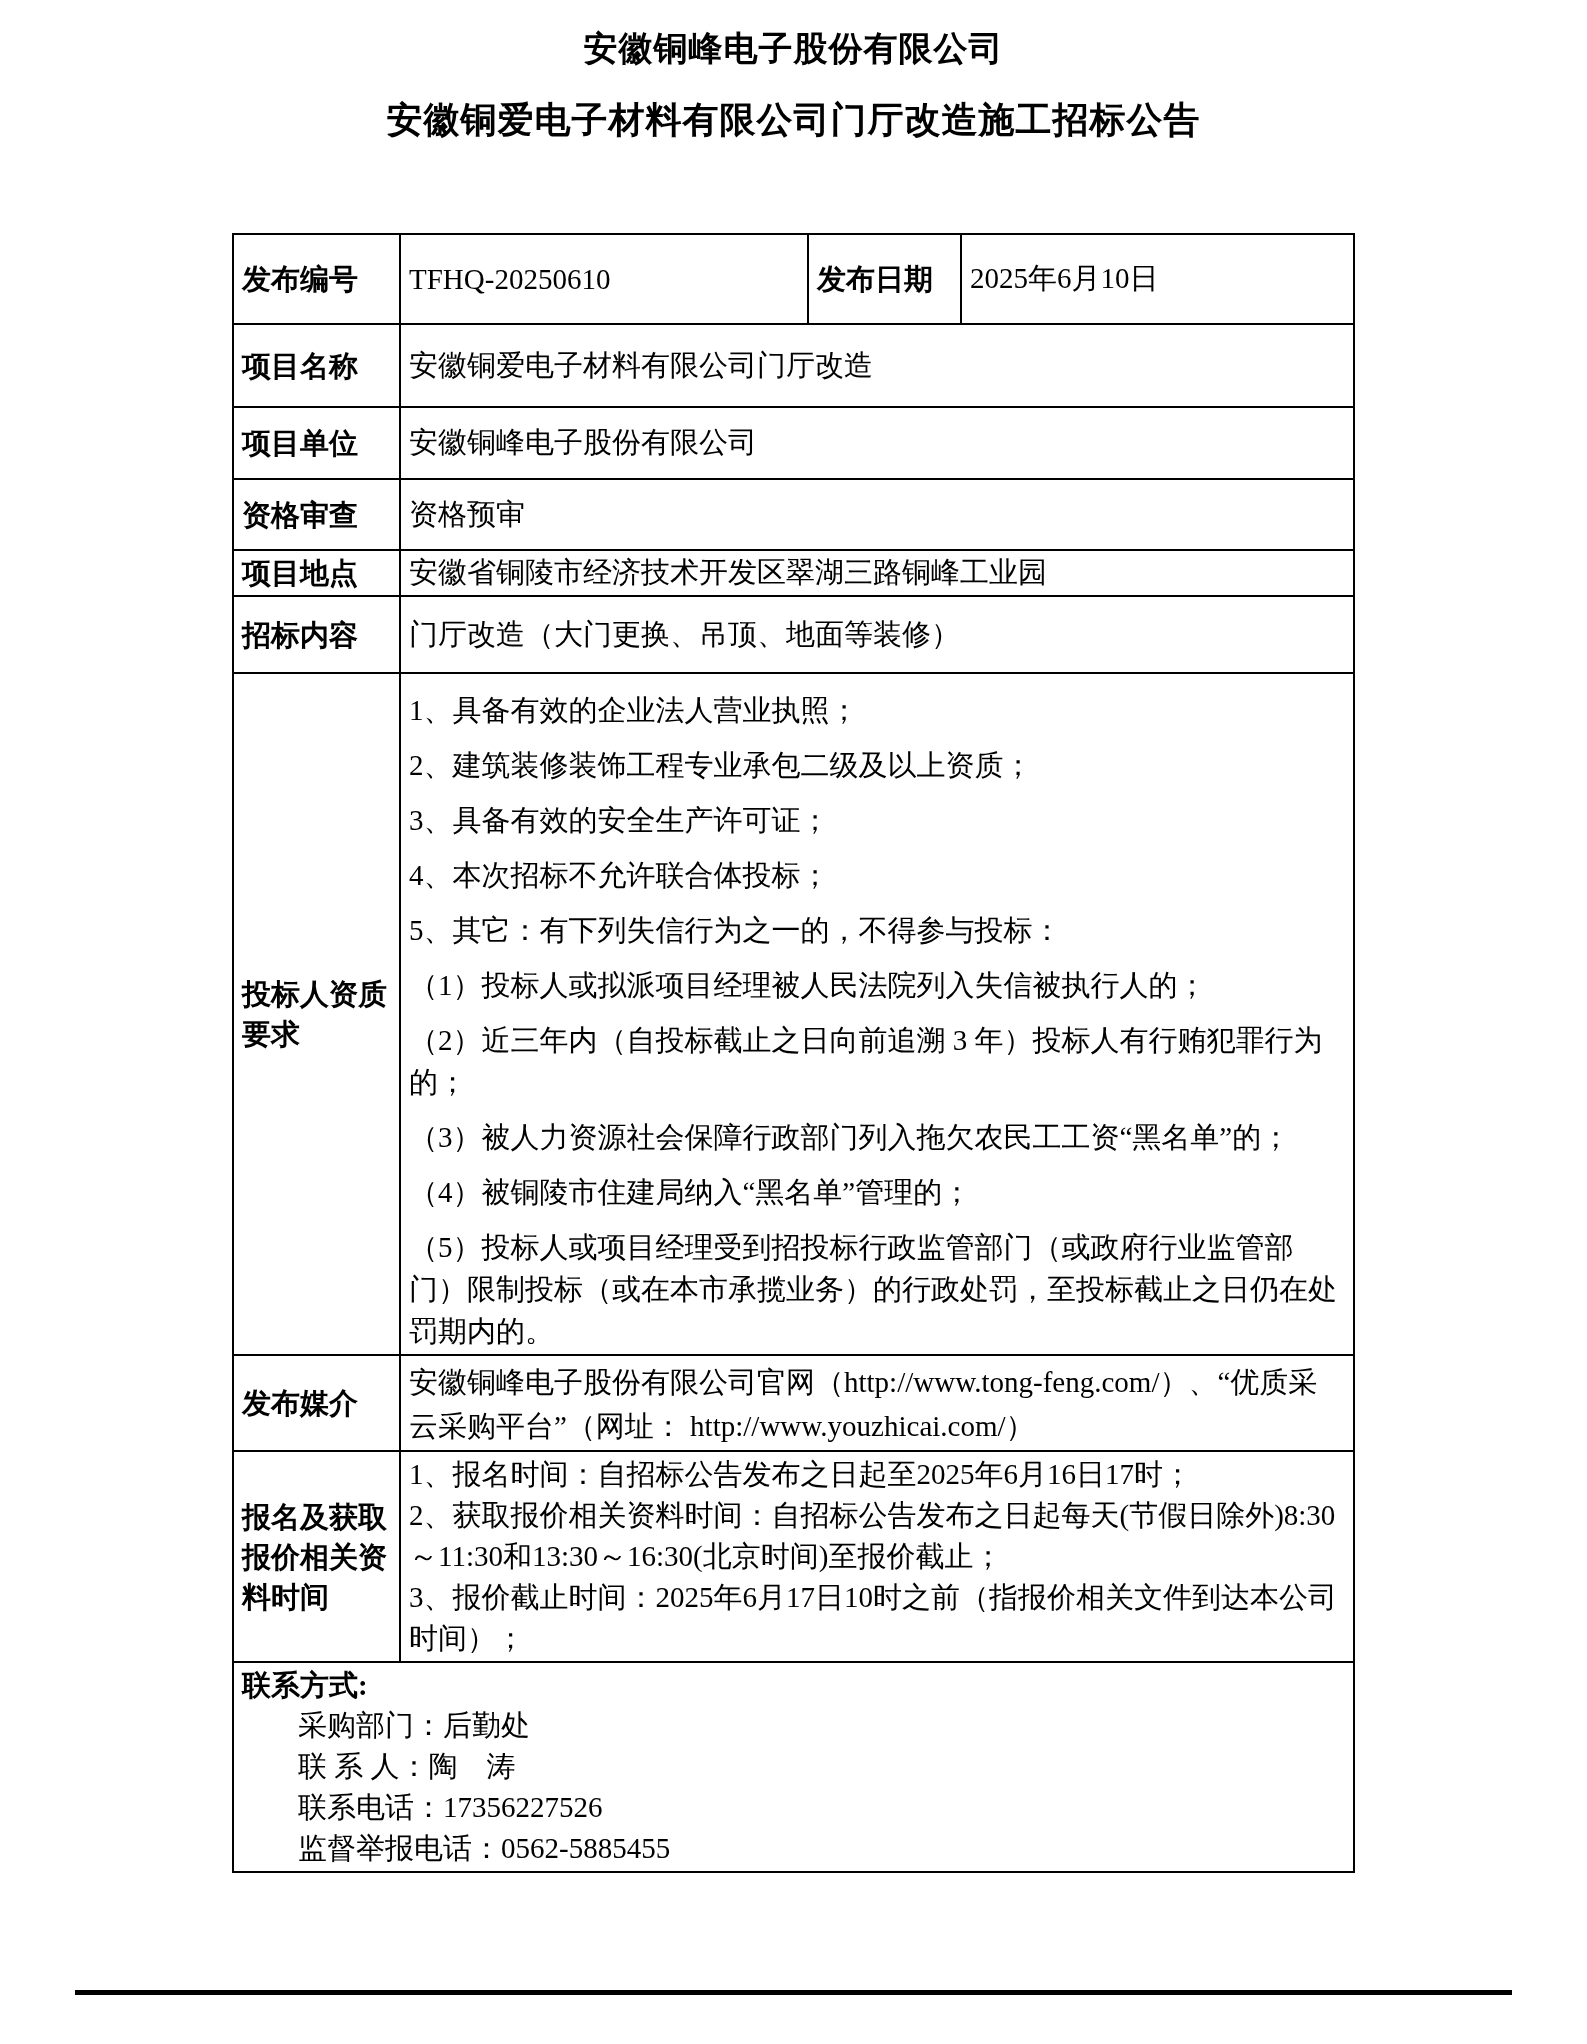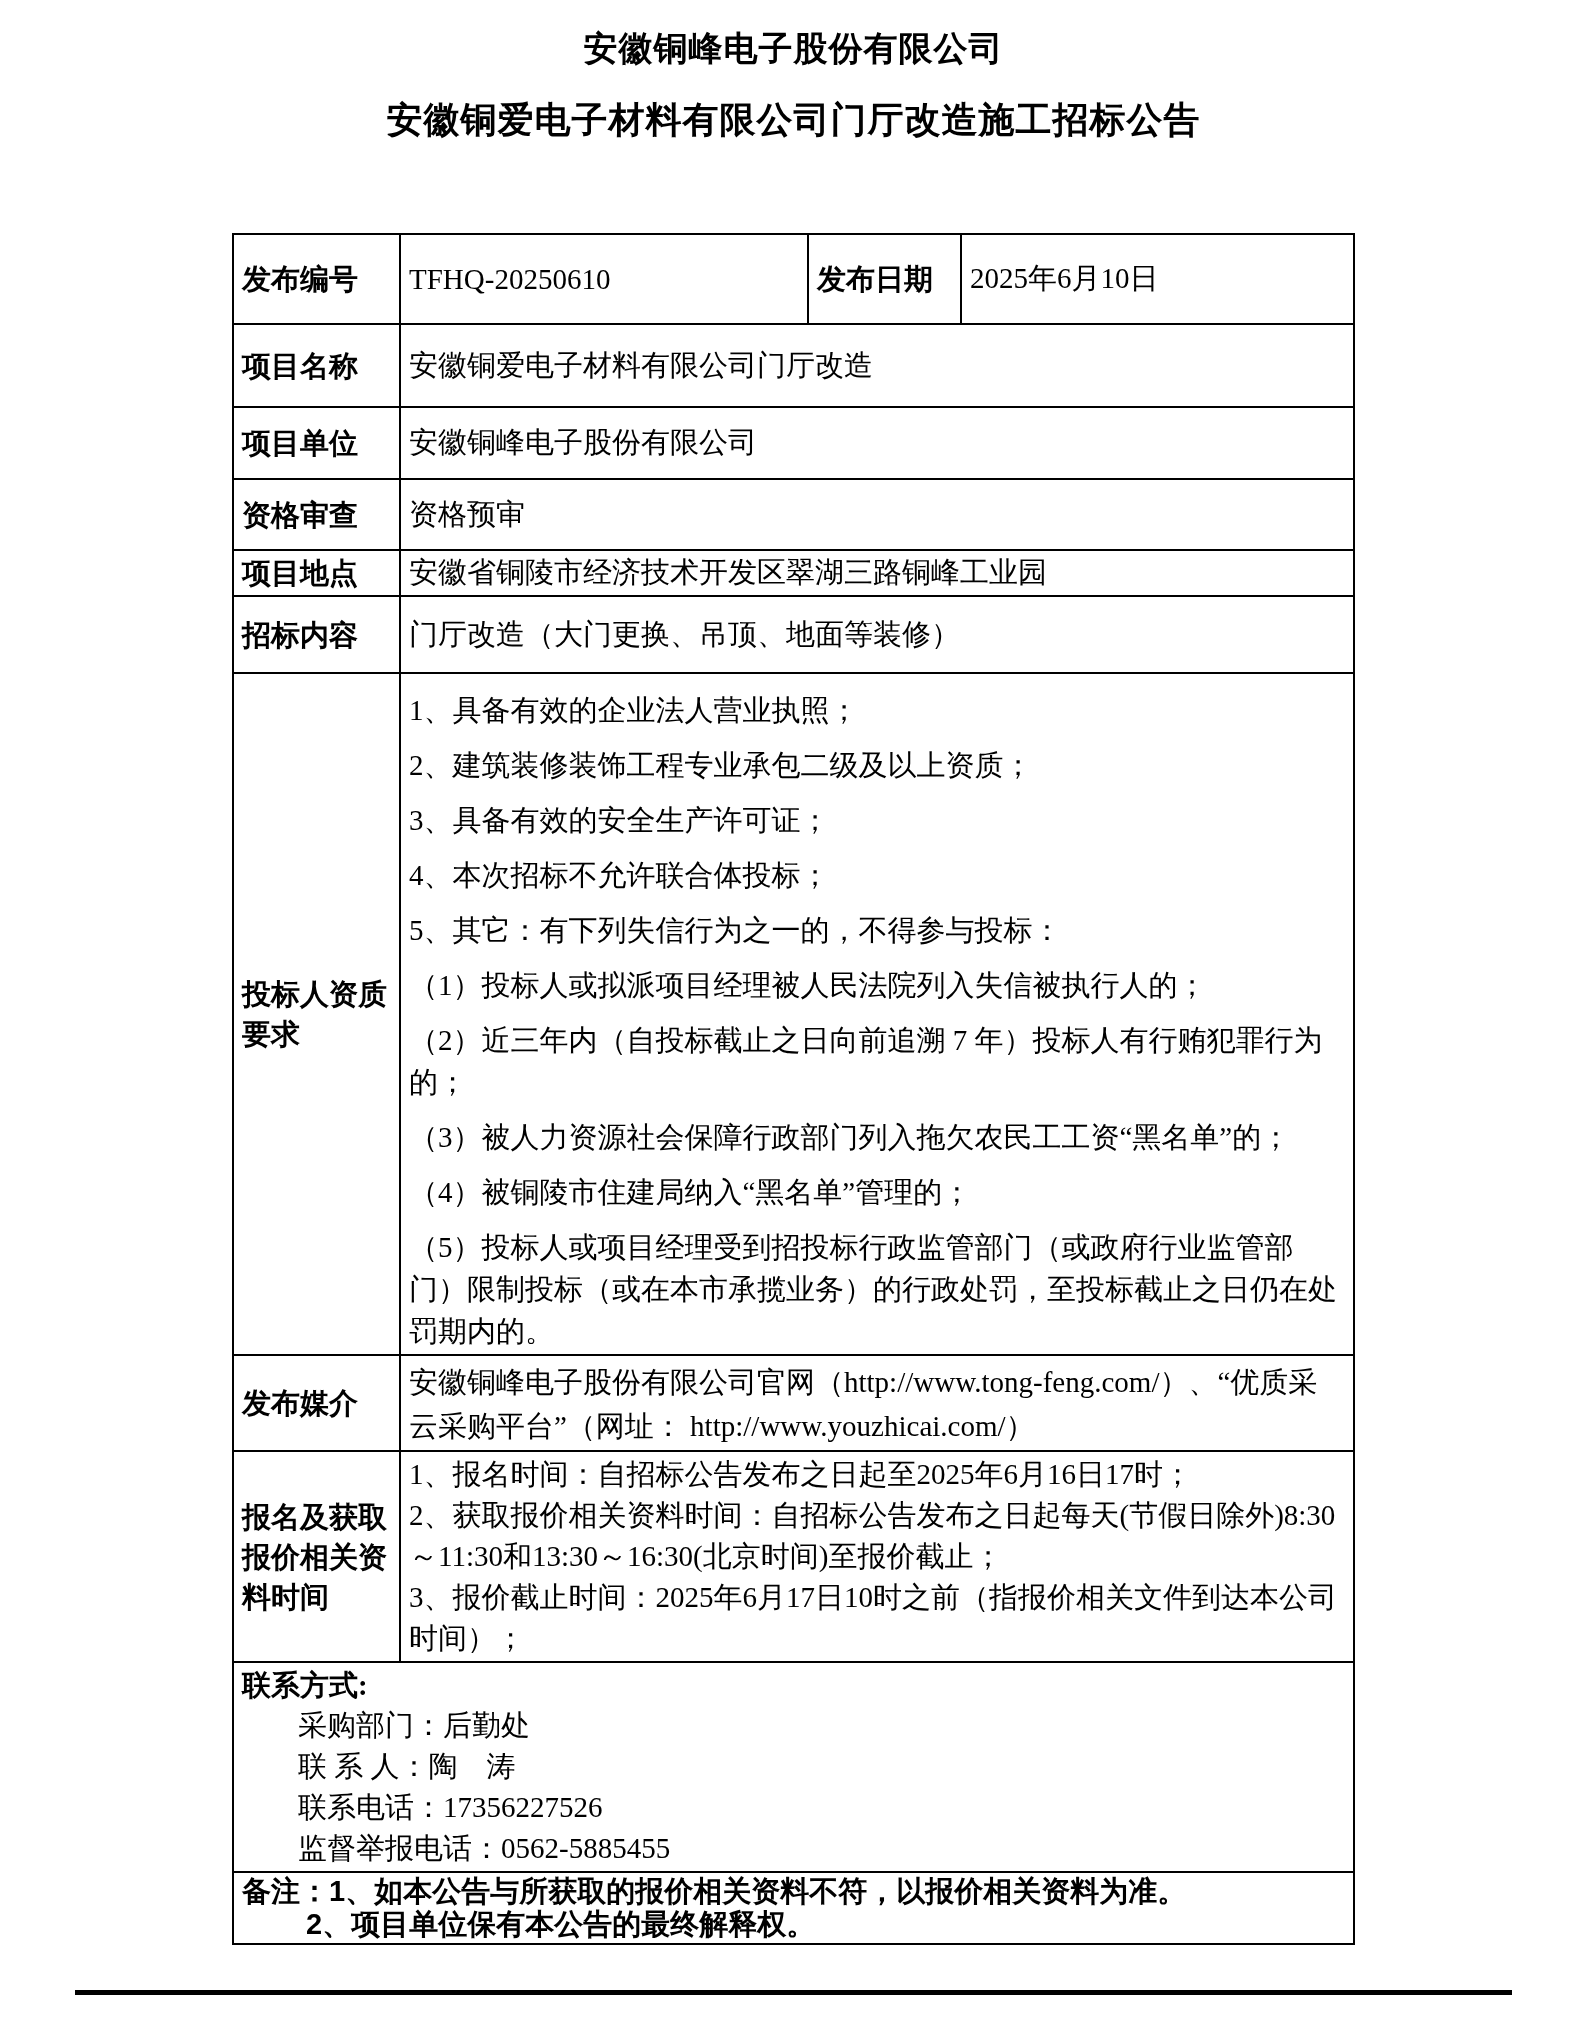--- a/index.html
+++ b/index.html
@@ -98,21 +98,21 @@
 
   <tr style="height:508px">
     <td class="label">投标人资质要求</td>
     <td class="content multi" colspan="3">
       <div class="q-line">1、具备有效的企业法人营业执照；</div>
       <div class="q-line">2、建筑装修装饰工程专业承包二级及以上资质；</div>
       <div class="q-line">3、具备有效的安全生产许可证；</div>
       <div class="q-line">4、本次招标不允许联合体投标；</div>
       <div class="q-line">5、其它：有下列失信行为之一的，不得参与投标：</div>
       <div class="q-line">（1）投标人或拟派项目经理被人民法院列入失信被执行人的；</div>
-      <div class="q-line">（2）近三年内（自投标截止之日向前追溯 7 年）投标人有行贿犯罪行为的；</div>
+      <div class="q-line">（2）近三年内（自投标截止之日向前追溯 3 年）投标人有行贿犯罪行为的；</div>
       <div class="q-line">（3）被人力资源社会保障行政部门列入拖欠农民工工资“黑名单”的；</div>
       <div class="q-line">（4）被铜陵市住建局纳入“黑名单”管理的；</div>
       <div class="q-line">（5）投标人或项目经理受到招投标行政监管部门（或政府行业监管部门）限制投标（或在本市承揽业务）的行政处罚，至投标截止之日仍在处罚期内的。</div>
     </td>
   </tr>
 
   <tr style="height:80px">
     <td class="label">发布媒介</td>
     <td class="content multi" colspan="3">
       <div class="media-text">安徽铜峰电子股份有限公司官网（http://www.tong-feng.com/）、“优质采云采购平台”（网址： http://www.youzhicai.com/）</div>
@@ -131,22 +131,16 @@
   <tr style="height:206px">
     <td class="contact-cell" colspan="4">
       <div class="contact-heading">联系方式:</div>
       <div class="contact-line">采购部门：后勤处</div>
       <div class="contact-line">联 系 人：陶　涛</div>
       <div class="contact-line">联系电话：17356227526</div>
       <div class="contact-line">监督举报电话：0562-5885455</div>
     </td>
   </tr>
 
-  <tr style="height:70px">
-    <td class="remarks-cell" colspan="4">
-      <div class="remark-line"><span>备注：</span><span>1、如本公告与所获取的报价相关资料不符，以报价相关资料为准。</span></div>
-      <div class="remark-line second">2、项目单位保有本公告的最终解释权。</div>
-    </td>
-  </tr>
 </tbody>
   </table>
 
 <div class="page-break-line"></div>
 
 </body></html>

